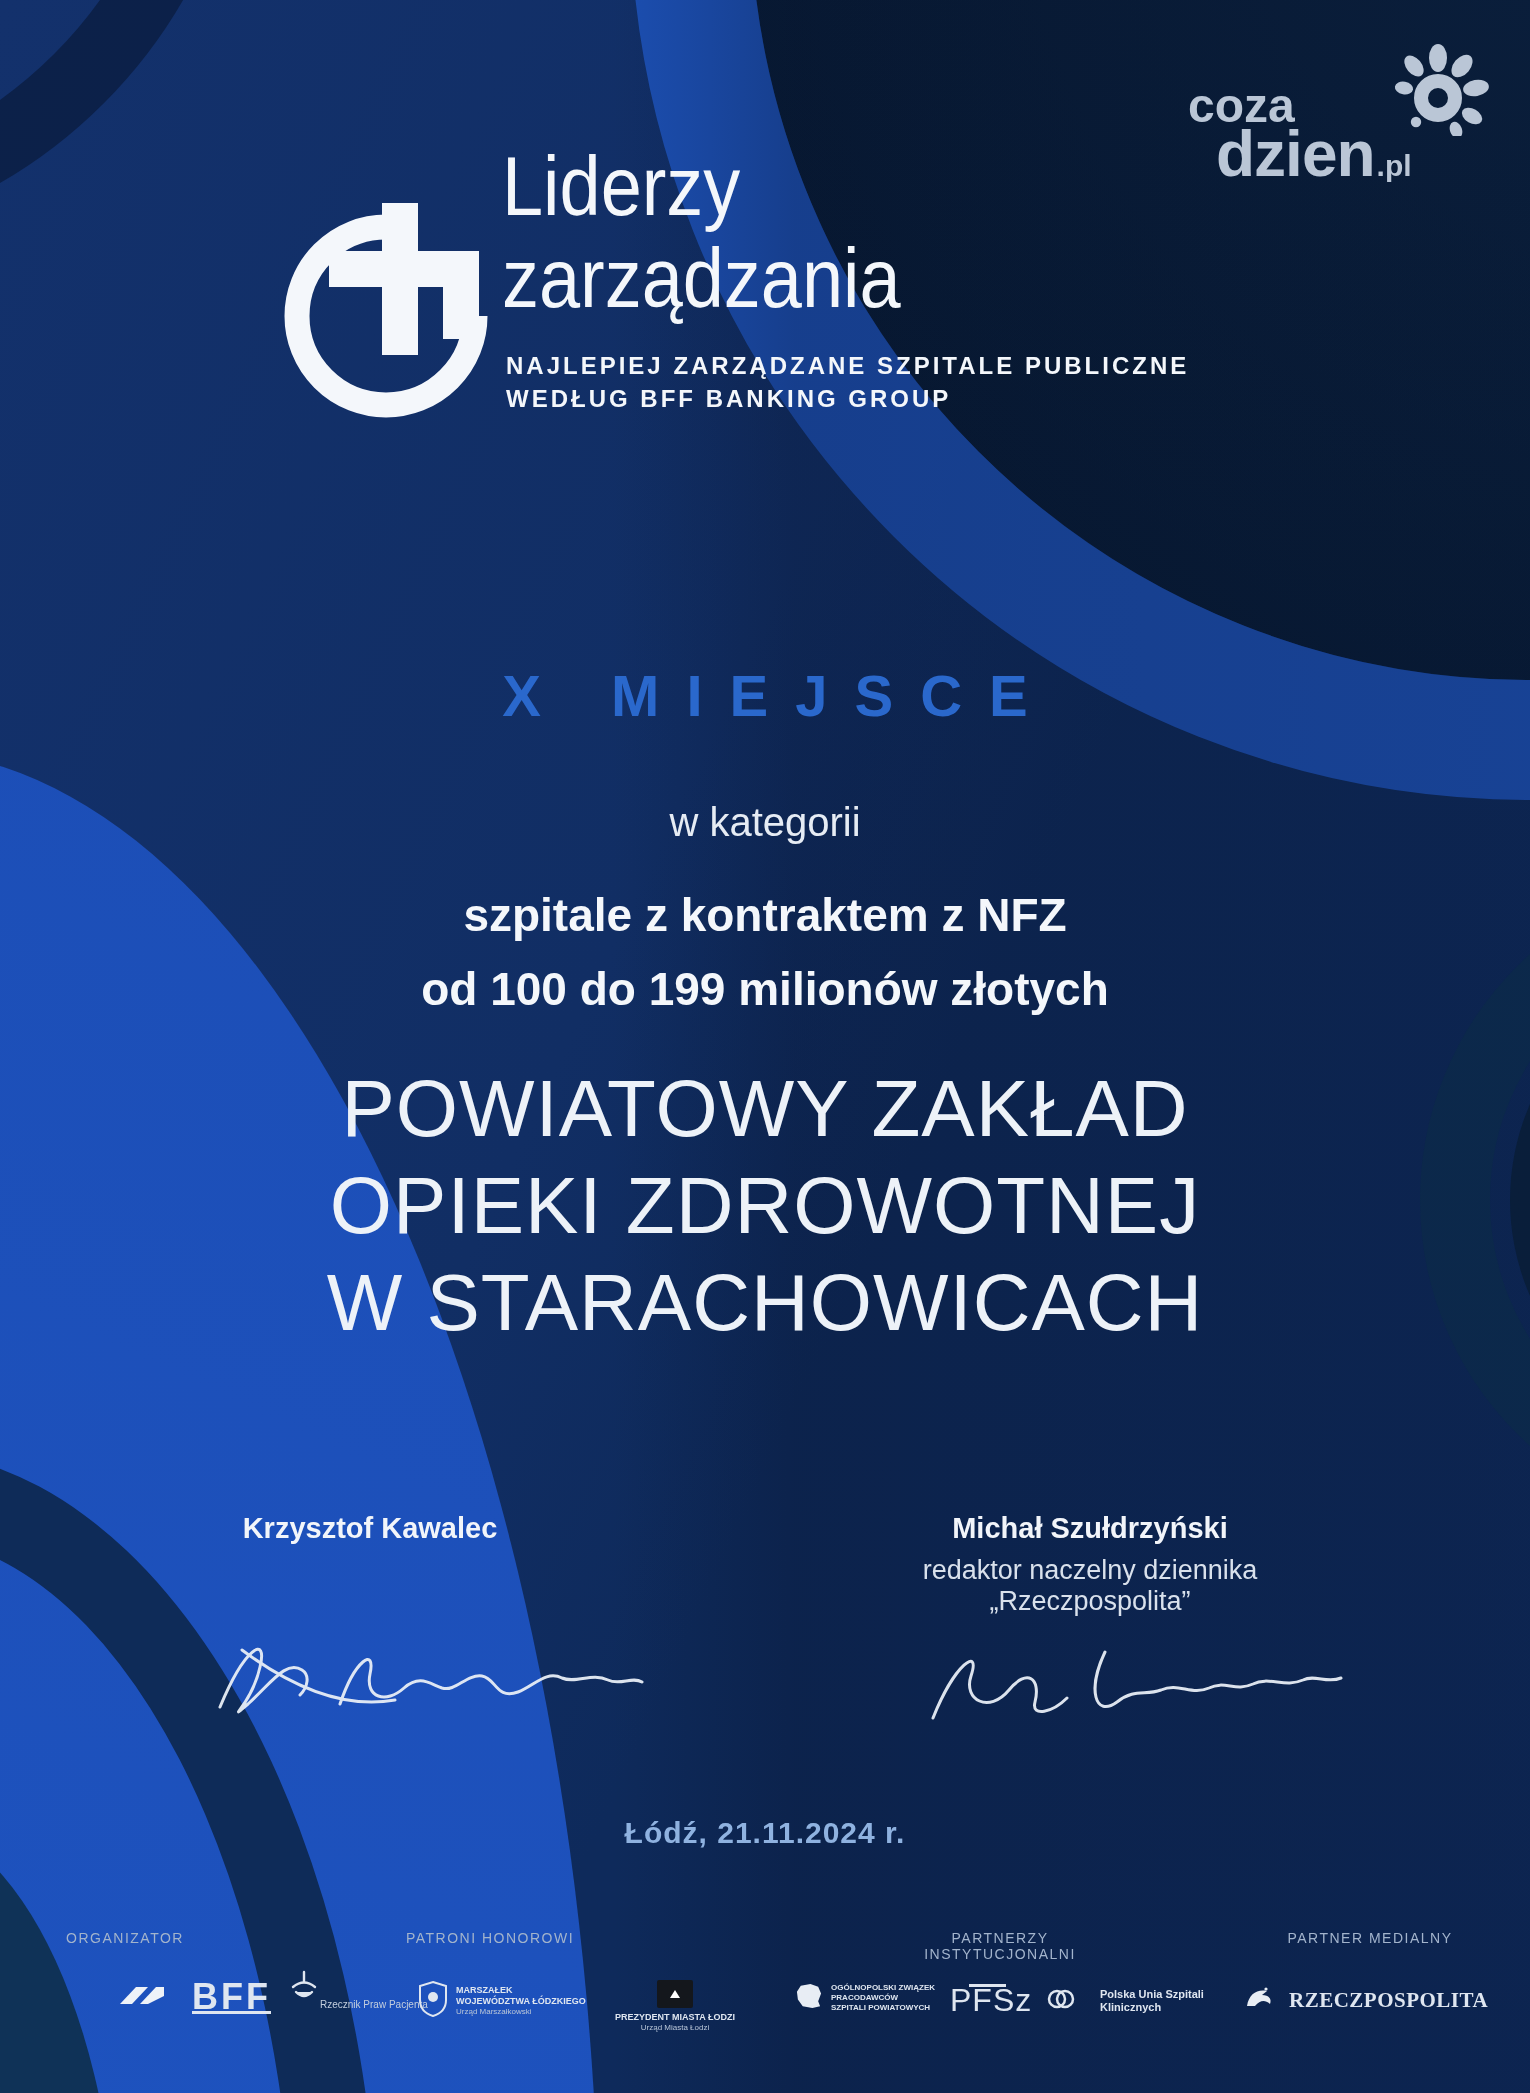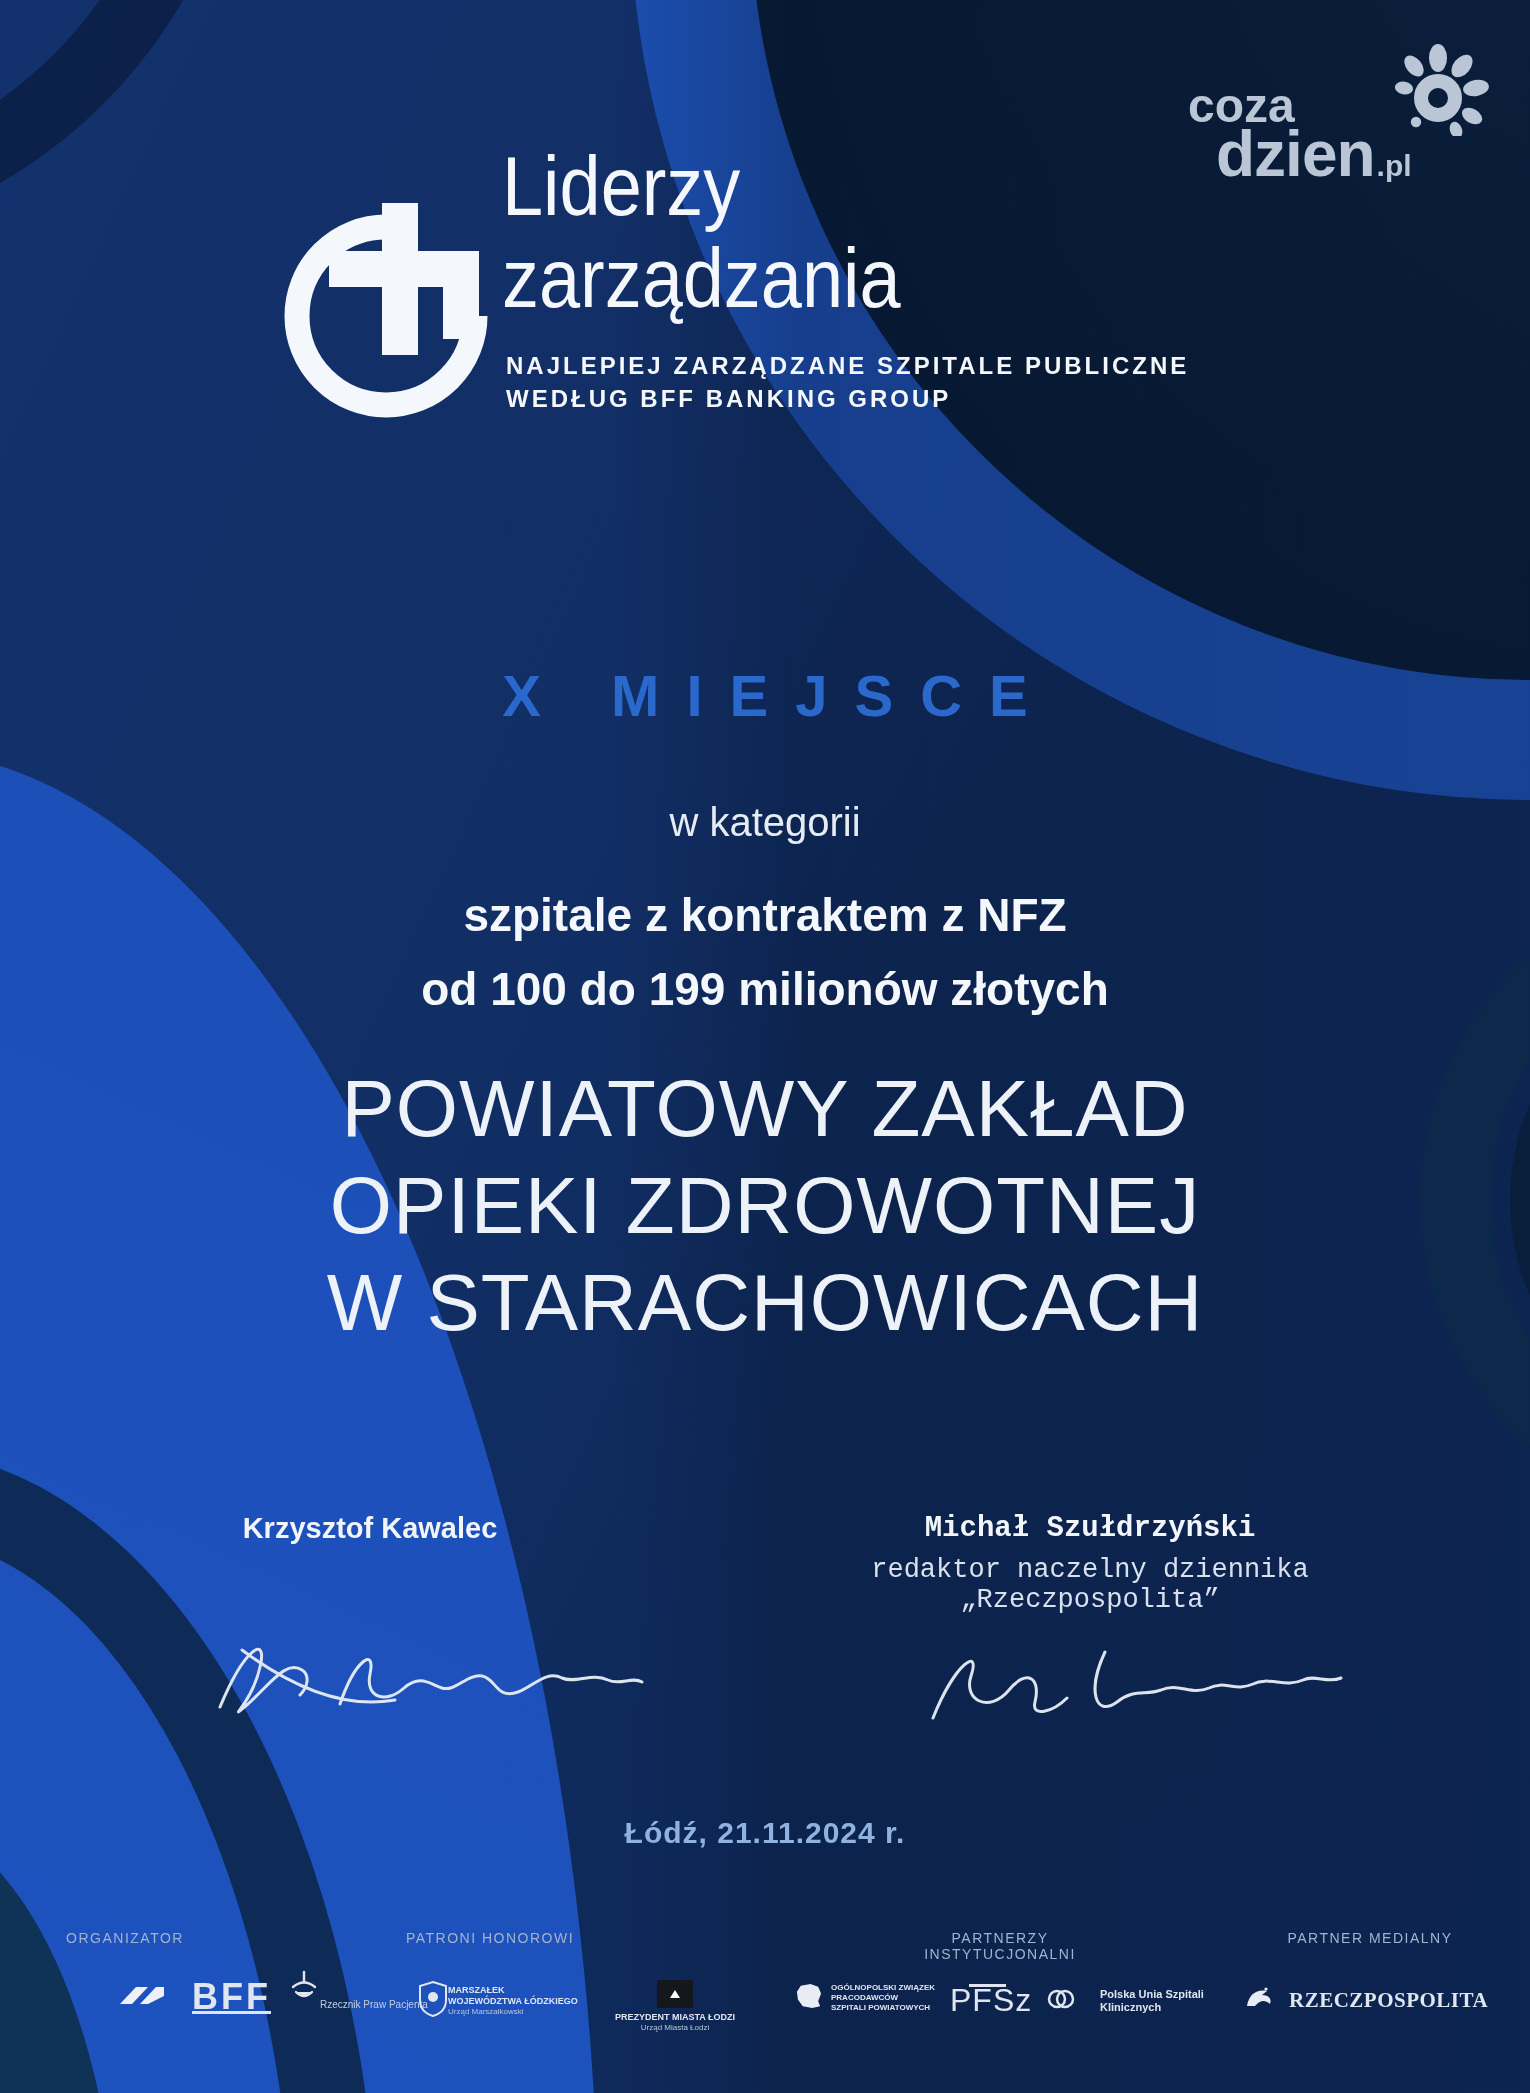--- a/index.html
+++ b/index.html
@@ -58,42 +58,42 @@
     font-size:58px;font-weight:800;letter-spacing:27px;text-indent:27px;color:#2a68cc;}
   .intro{position:absolute;left:0;right:0;top:800px;text-align:center;
     font-size:40px;font-weight:300;color:#e6ecf4;}
   .cats{position:absolute;left:0;right:0;top:878px;text-align:center;
     font-size:46px;font-weight:700;line-height:74px;color:#f4f7fb;}
   .recipient{position:absolute;left:0;right:0;top:1060px;text-align:center;
     font-size:80px;font-weight:300;line-height:97px;letter-spacing:1px;color:#edf2f8;}
 
   .sig-block{position:absolute;top:1512px;text-align:center;}
   .sig-left{left:130px;width:480px;}
-  .sig-right{left:845px;width:490px;font-family:Liberation Mono, monospace;}
+  .sig-right{left:845px;width:490px;}
   .sig-name{font-size:29px;font-weight:700;color:#f2f5fa;}
   .sig-role{font-size:27px;font-weight:300;color:#d9e1ec;margin-top:10px;}
   .autograph{position:absolute;}
   .autograph svg{display:block;}
 
   .date-line{position:absolute;left:0;right:0;top:1816px;text-align:center;
     font-size:30px;font-weight:600;letter-spacing:1px;color:#8fb2e0;}
 
   .f-label{position:absolute;top:1930px;font-size:14px;letter-spacing:1.5px;
     color:#a3b4cc;text-align:center;}
   .fl-org{left:40px;width:170px;}
   .fl-pat{left:385px;width:210px;}
   .fl-par{left:875px;width:250px;}
   .fl-med{left:1280px;width:180px;}
 
   .logo{position:absolute;color:#dfe6f0;}
   .lg-bff{left:118px;top:1976px;display:flex;align-items:center;gap:28px;text-decoration:underline;}
   .lg-bff-text{font-size:36px;font-weight:700;letter-spacing:3px;}
   .lg-rzecznik{left:288px;top:1970px;width:118px;display:flex;flex-direction:row;align-items:flex-end;}
   .lg-cap{font-size:10px;color:#c3cede;margin-top:3px;white-space:nowrap;}
-  .lg-marszalek{left:418px;top:1980px;display:flex;align-items:center;}
+  .lg-marszalek{left:418px;top:1980px;display:flex;align-items:center;gap:8px;}
   .micro{font-size:9px;font-weight:700;line-height:11px;white-space:nowrap;}
   .micro-sub{font-size:8px;font-weight:300;color:#b9c6d8;line-height:10px;white-space:nowrap;}
   .lg-prezydent{left:608px;top:1980px;width:134px;display:flex;flex-direction:column;align-items:center;}
   .pm-box{width:36px;height:28px;background:#14171c;display:flex;align-items:center;justify-content:center;border-radius:2px;}
   .lg-ozpsp{left:795px;top:1982px;display:flex;align-items:center;gap:8px;}
   .lg-pfsz{left:950px;top:1982px;}
   .pfsz-text{font-size:32px;font-weight:500;letter-spacing:1px;}
   .pfsz-bar{position:absolute;left:19px;top:2px;width:37px;height:3px;background:#dfe6f0;}
   .lg-pusk{left:1046px;top:1984px;display:flex;align-items:center;gap:24px;}
   .pusk-line{font-size:11px;font-weight:700;line-height:13px;white-space:nowrap;}

